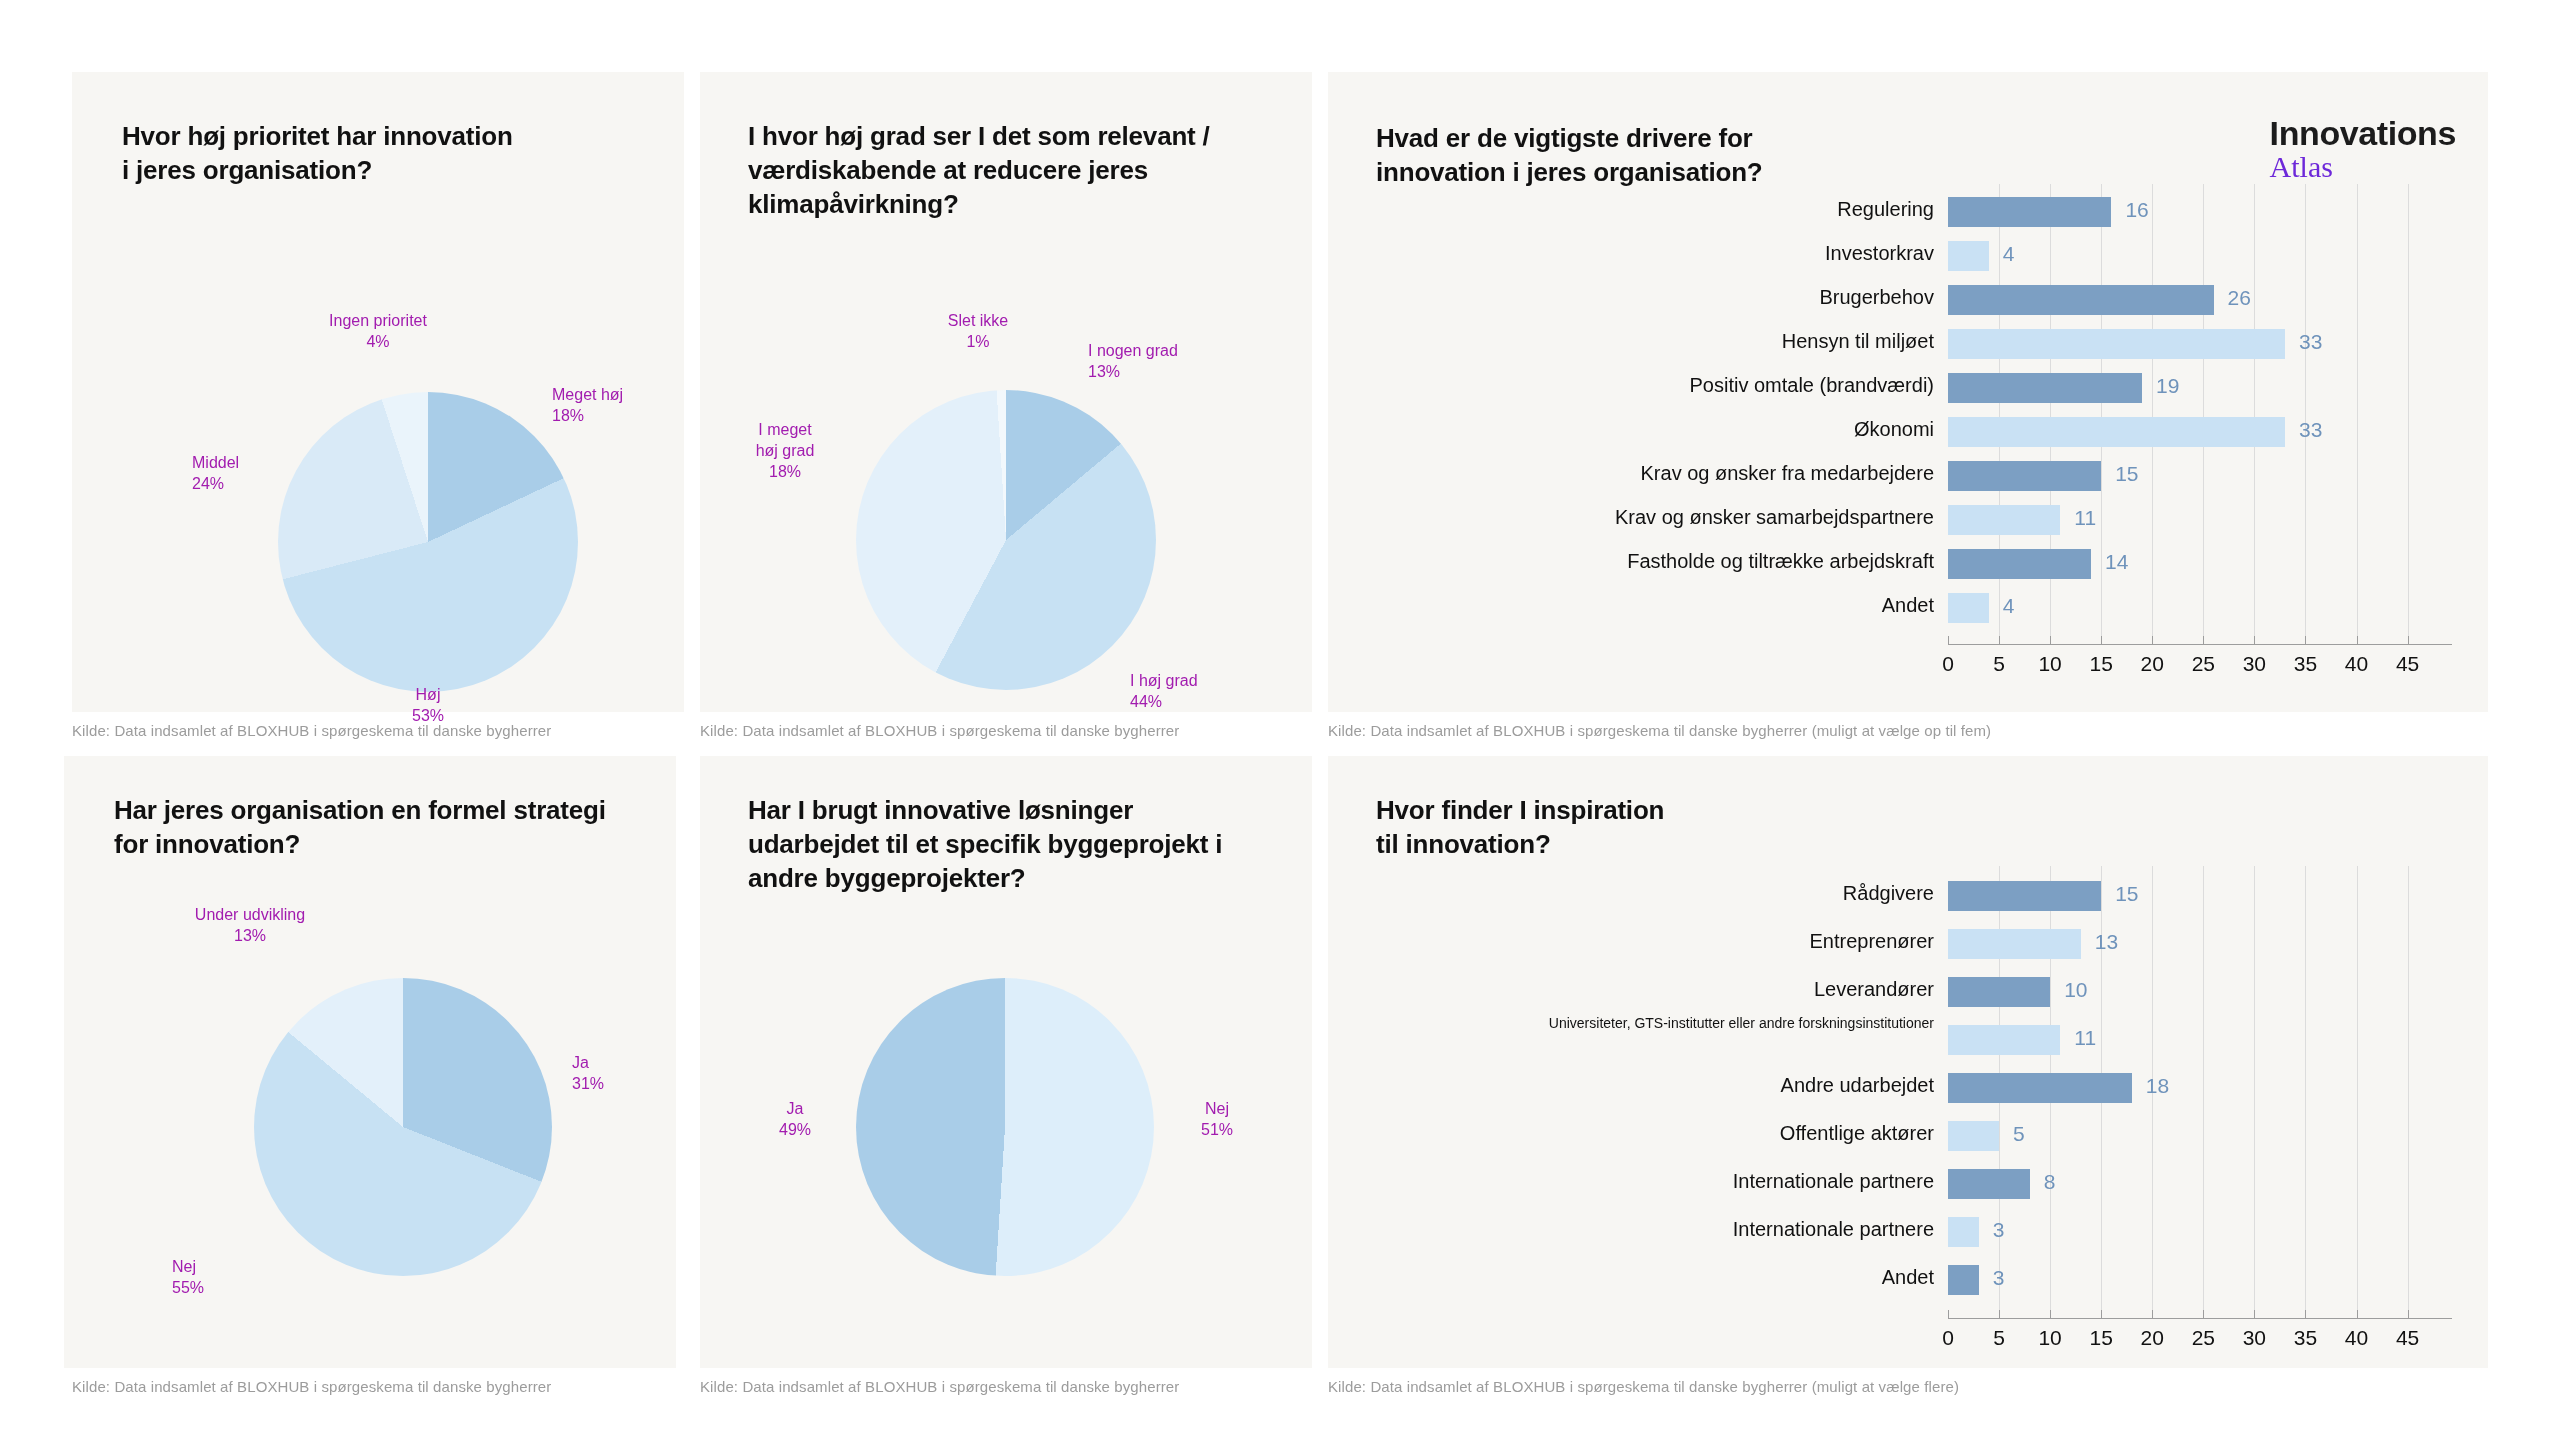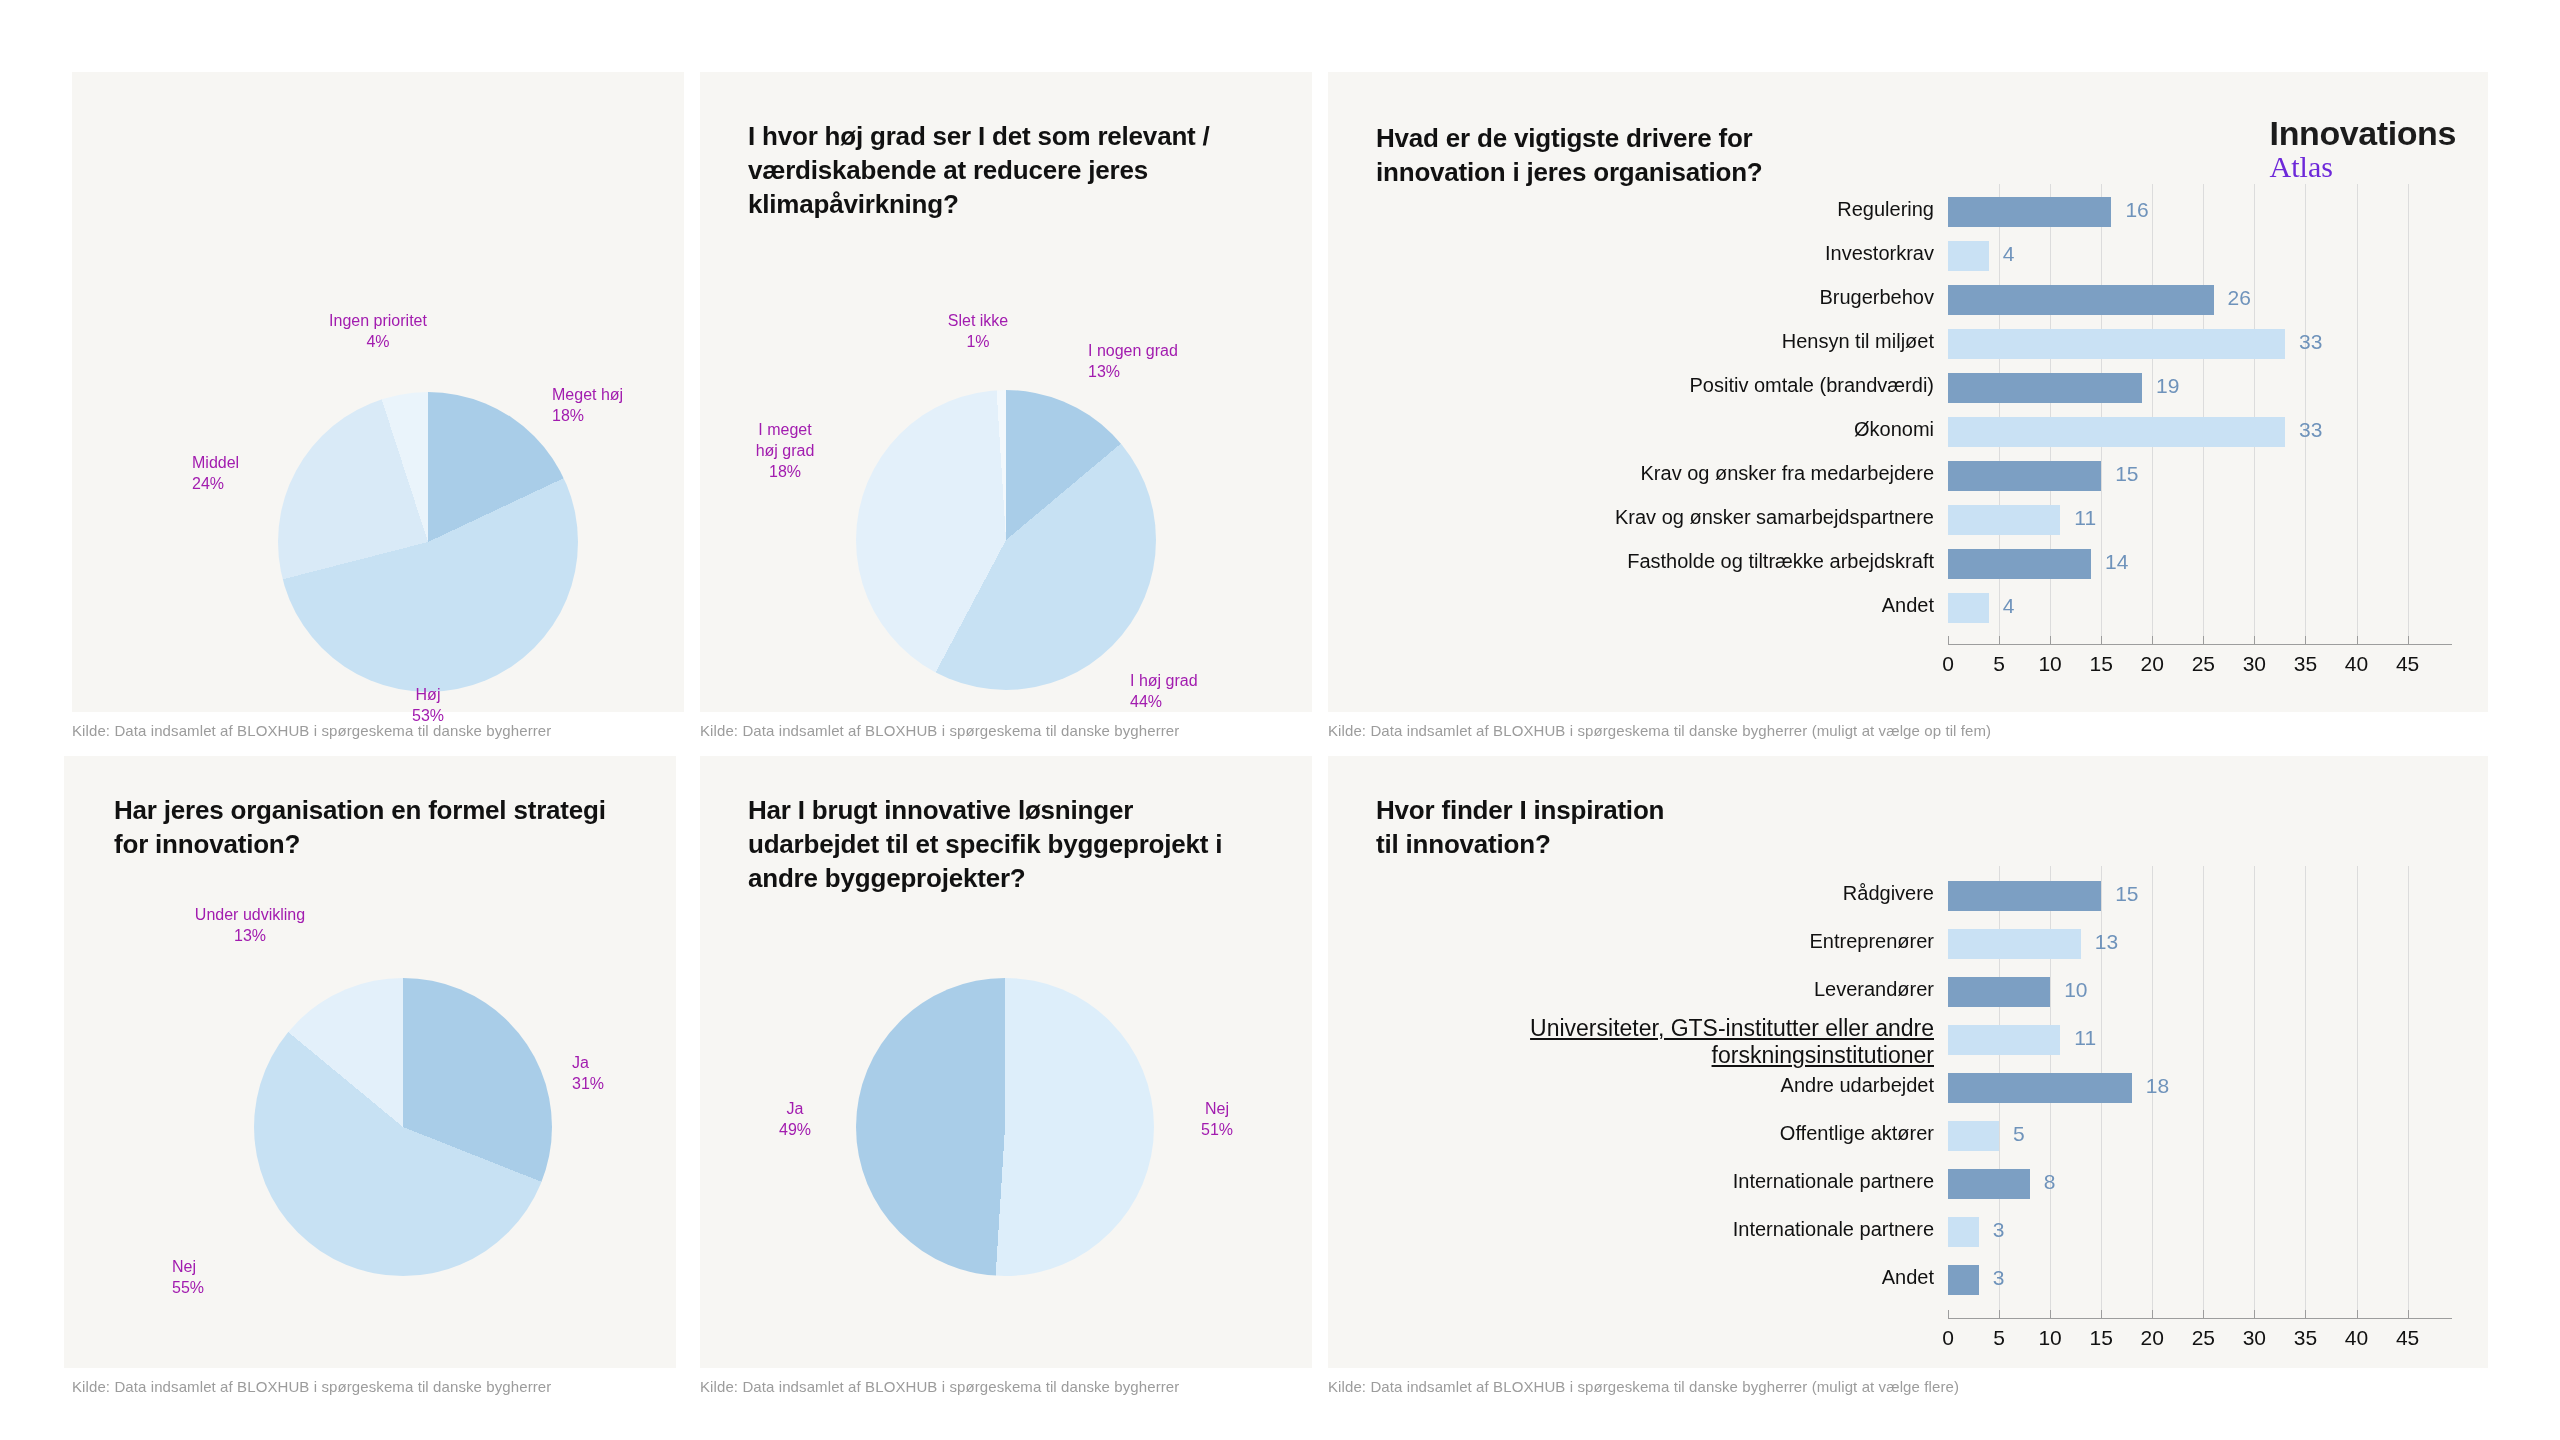--- a/index.html
+++ b/index.html
@@ -36,20 +36,24 @@
   .axis{position:absolute;height:1px;background:#9d9d9d;}
   .tickmark{position:absolute;width:1px;height:8px;background:#9d9d9d;}
   .ticklbl{position:absolute;font-size:21px;color:#111;text-align:center;font-weight:500;}
 </style>
 </head>
 <body>
 
 <div class="board">
 
   <div class="panel" style="left:72px;top:72px;width:612px;height:640px;">
+    <div class="ptitle" style="left:50px;top:48px;width:520px;font-size:26px;">
+      <div>Hvor høj prioritet har innovation</div>
+      <div>i jeres organisation?</div>
+    </div>
 
     <div class="pie-wrap" style="left:0;top:0;width:612px;height:640px;">
       <div class="pie" style="left:206px;top:320px;width:300px;height:300px;
            background:conic-gradient(
              #a9cde8 0deg 64.8deg,
              #c7e1f3 64.8deg 255.6deg,
              #d9eaf7 255.6deg 342deg,
              #eaf4fb 342deg 360deg);"></div>
 
       <div class="plabel c" style="left:196px;top:238px;width:220px;">
@@ -266,21 +270,21 @@
         <div class="grid" style="left: 1079.57px; top: 110px; height: 444px;"></div>
         <div class="blabel" style="width: 536px; left: 70px; top: 126px;">Rådgivere</div>
         <div class="bar" style="left: 620px; top: 125px; width: 153.191px; height: 30px; background: rgb(124, 159, 195);"></div>
         <div class="bval" style="left: 787.191px; top: 126px;">15</div>
         <div class="blabel" style="width: 536px; left: 70px; top: 174px;">Entreprenører</div>
         <div class="bar" style="left: 620px; top: 173px; width: 132.766px; height: 30px; background: rgb(201, 225, 244);"></div>
         <div class="bval" style="left: 766.766px; top: 174px;">13</div>
         <div class="blabel" style="width: 536px; left: 70px; top: 222px;">Leverandører</div>
         <div class="bar" style="left: 620px; top: 221px; width: 102.128px; height: 30px; background: rgb(124, 159, 195);"></div>
         <div class="bval" style="left: 736.128px; top: 222px;">10</div>
-        <div class="blabel" style="width: 536px; left: 70px; top: 259px; font-size: 23px; text-decoration: underline;">Universiteter, GTS-institutter eller andre forskningsinstitutioner</div>
+        <div class="blabel" style="width: 536px; left: 70px; top: 259px; font-size: 14px;">Universiteter, GTS-institutter eller andre forskningsinstitutioner</div>
         <div class="bar" style="left: 620px; top: 269px; width: 112.34px; height: 30px; background: rgb(201, 225, 244);"></div>
         <div class="bval" style="left: 746.34px; top: 270px;">11</div>
         <div class="blabel" style="width: 536px; left: 70px; top: 318px;">Andre udarbejdet</div>
         <div class="bar" style="left: 620px; top: 317px; width: 183.83px; height: 30px; background: rgb(124, 159, 195);"></div>
         <div class="bval" style="left: 817.83px; top: 318px;">18</div>
         <div class="blabel" style="width: 536px; left: 70px; top: 366px;">Offentlige aktører</div>
         <div class="bar" style="left: 620px; top: 365px; width: 51.0638px; height: 30px; background: rgb(201, 225, 244);"></div>
         <div class="bval" style="left: 685.064px; top: 366px;">5</div>
         <div class="blabel" style="width: 536px; left: 70px; top: 414px;">Internationale partnere</div>
         <div class="bar" style="left: 620px; top: 413px; width: 81.7021px; height: 30px; background: rgb(124, 159, 195);"></div>

